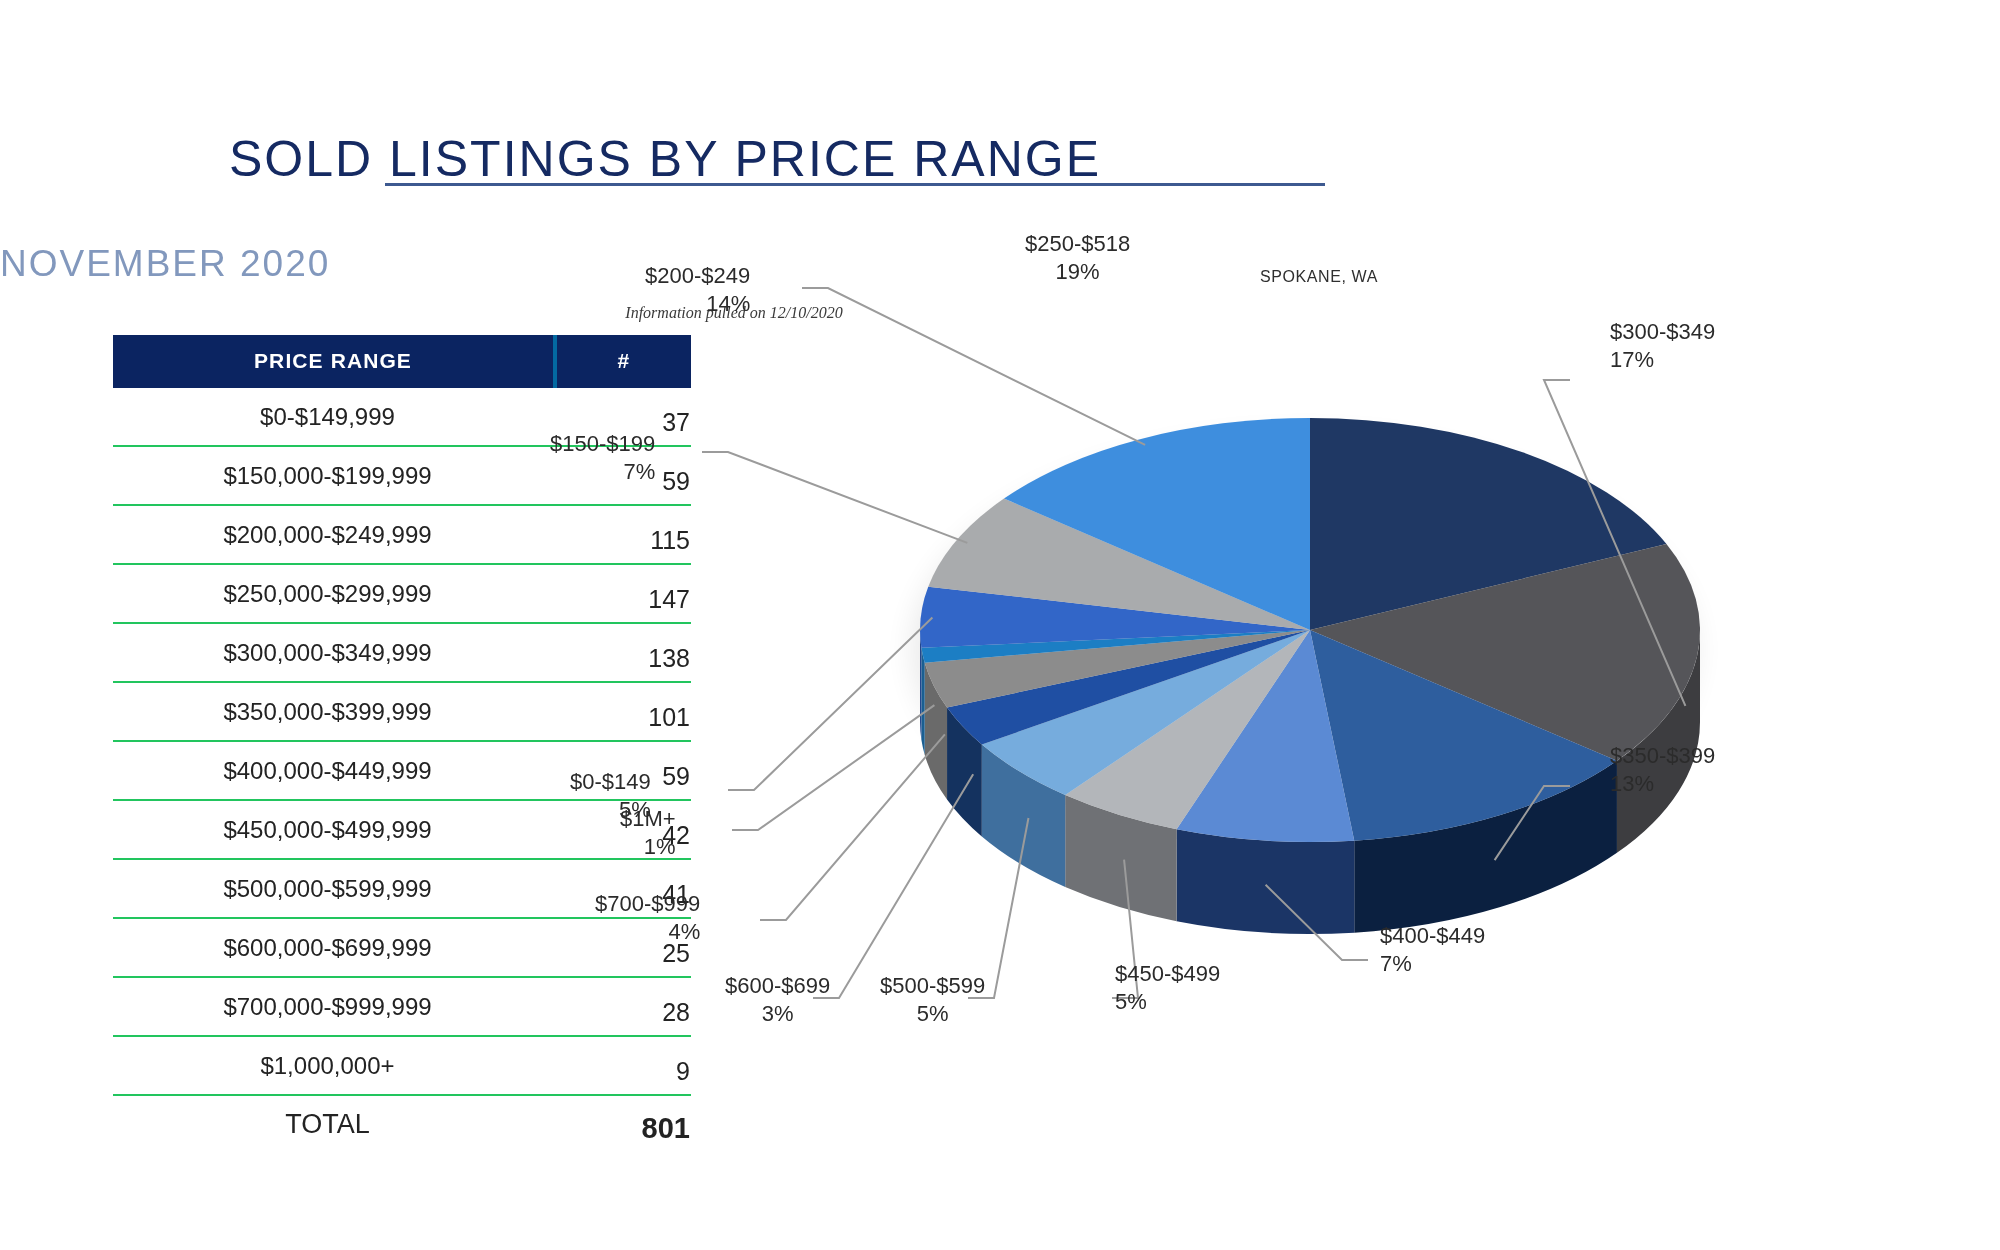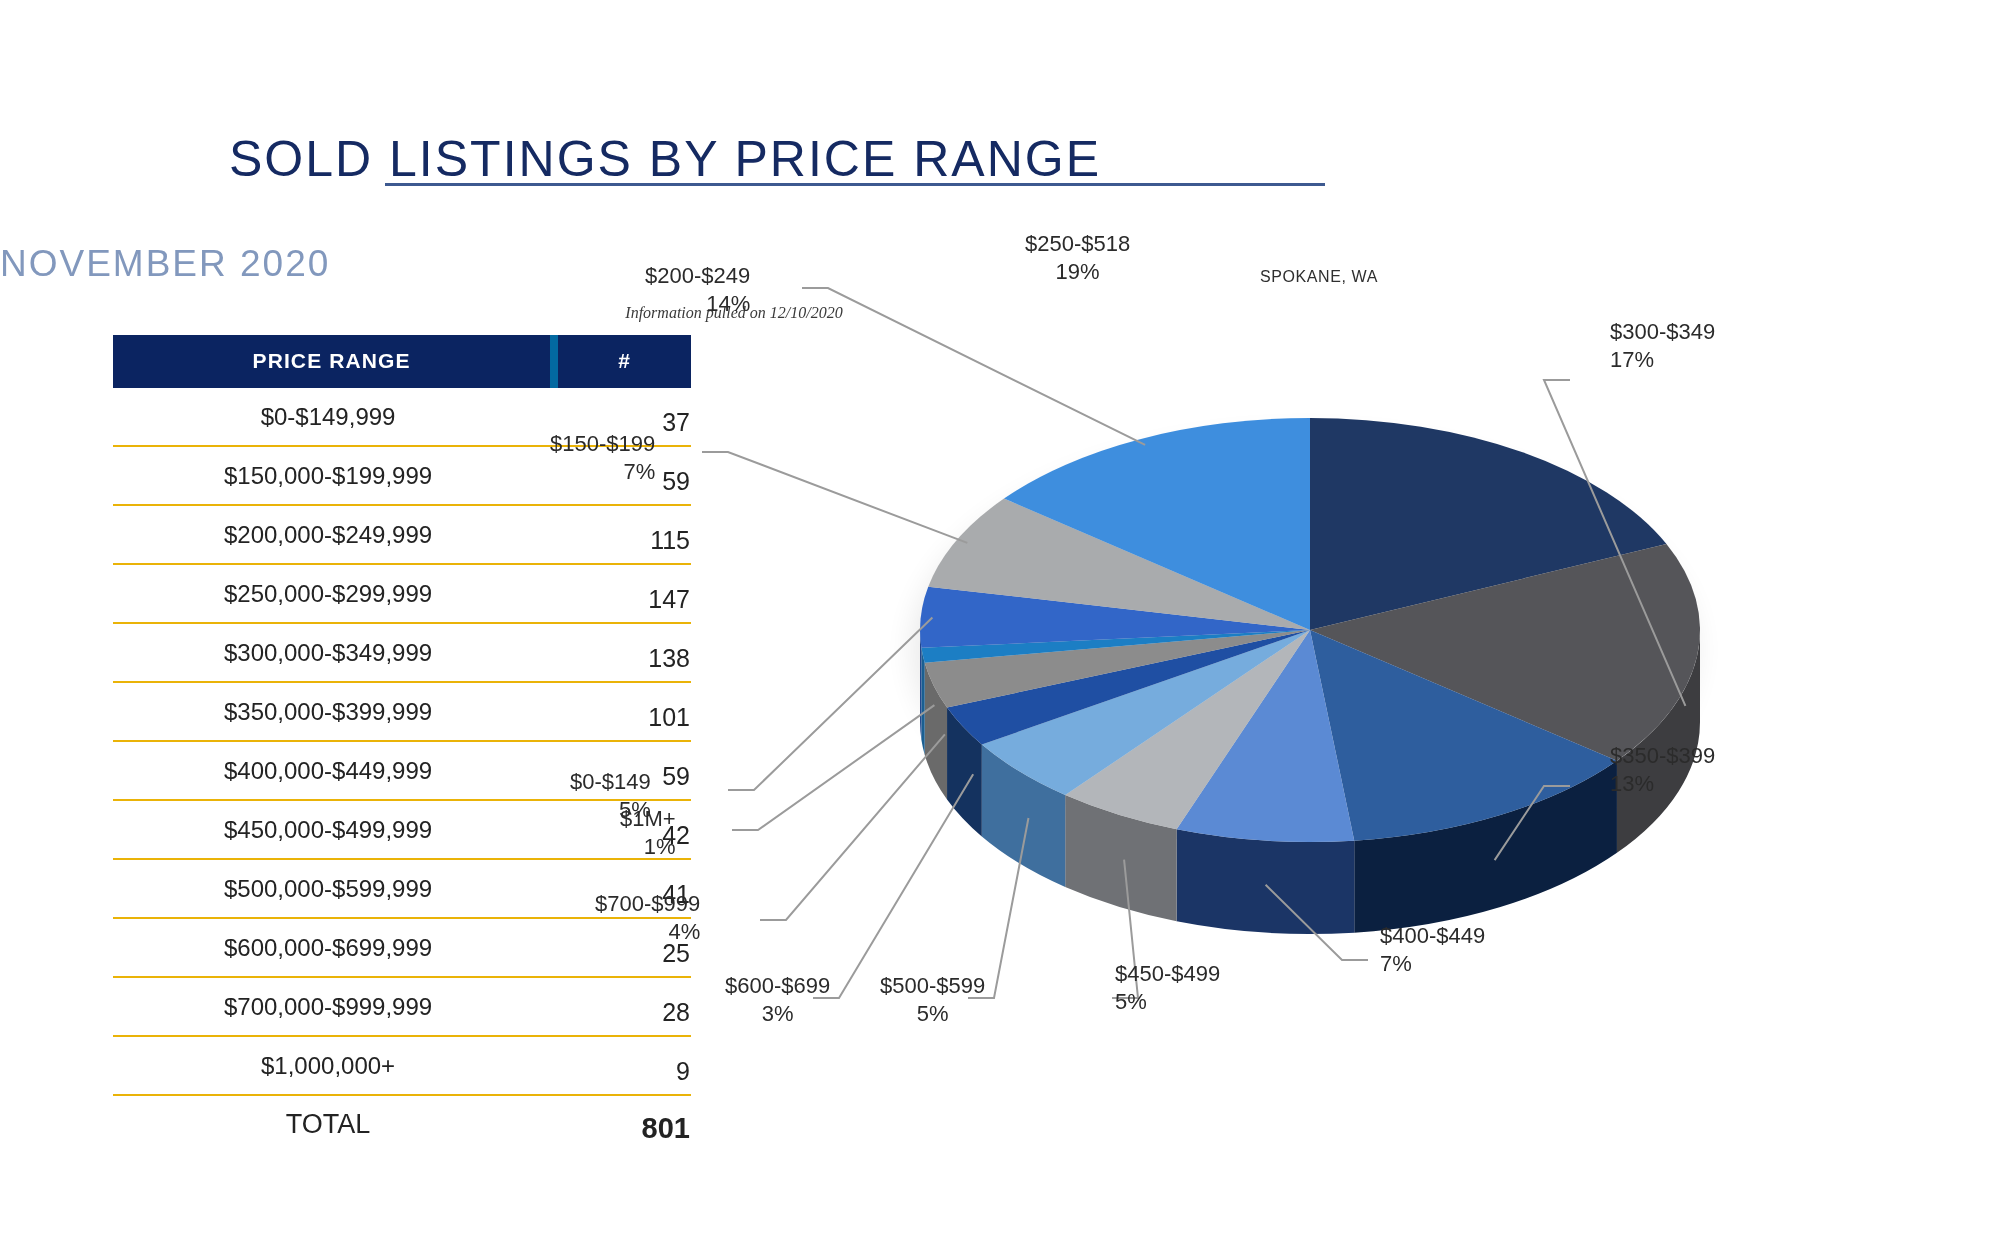--- a/index.html
+++ b/index.html
@@ -33,25 +33,25 @@
     font-family:"Liberation Serif",serif;white-space:nowrap;padding-left:44px;
   }
 
   
   .tbl{position:absolute;left:113px;top:335px;width:578px;}
   .tbl table{border-collapse:separate;border-spacing:0;width:100%;}
   .tbl th{
     background:#0b2461;color:#ffffff;font-size:21px;font-weight:700;
     letter-spacing:1.1px;padding:14px 0 15px 0;text-align:center;
   }
-  .tbl th.c1{width:440px;border-right:8px solid #0369a1;}
+  .tbl th.c1{width:440px;border-right:4px solid #0369a1;}
   .tbl th.c2{width:134px;}
   .tbl td{
     font-size:24px;color:#232323;font-weight:400;
-    border-bottom:2px solid #eab308;height:48px;
+    border-bottom:2px solid #22c55e;height:48px;
   }
   .tbl td.lbl{text-align:center;padding-right:16px;vertical-align:middle;}
   .tbl td.num{text-align:right;vertical-align:bottom;padding-bottom:8px;font-size:25px;}
   .tbl tr.first td{border-top:none;}
   .tbl tr.total td{border-bottom:none;font-size:27px;}
   .tbl tr.total td.num{font-weight:700;font-size:29px;}
 
   
   #pieWrap{position:absolute;left:820px;top:230px;width:1180px;height:1020px;}
   svg{display:block;overflow:visible;}

